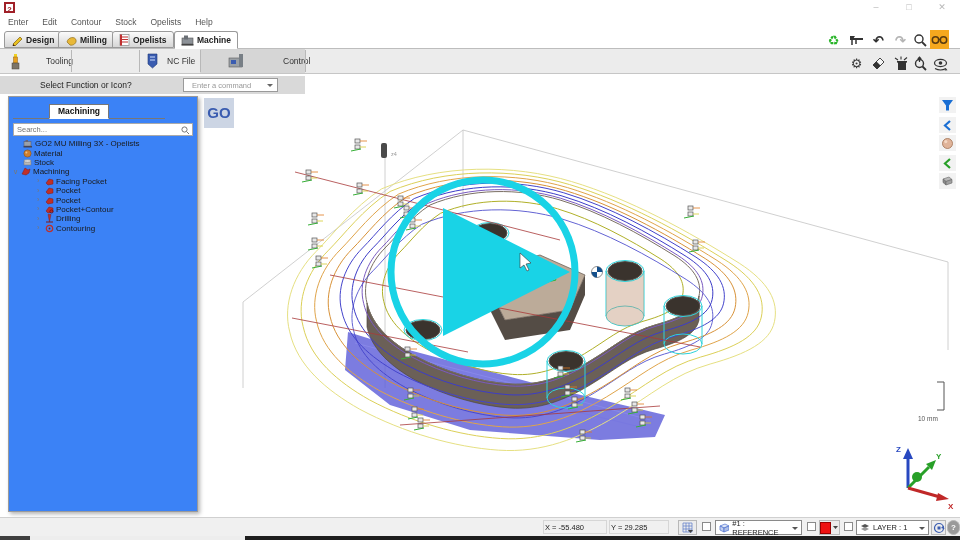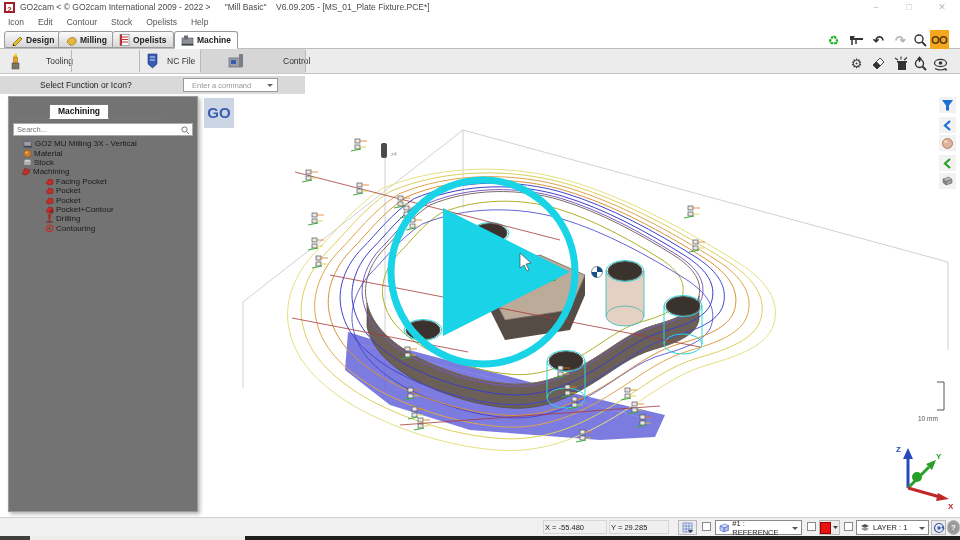--- a/index.html
+++ b/index.html
@@ -28,21 +28,21 @@
   .sgroup{top:49px;height:24px;display:flex;align-items:center;gap:8px;padding-left:6px;box-sizing:border-box;}
   .sgroup .lbl{font-size:8.5px;color:#333;}
   .gsep{top:50px;width:1px;height:22px;background:#b8b8b8;}
   
   #cmdbar{left:0;top:76px;width:305px;height:18px;background:#d9d9d9;}
   #cmdprompt{left:40px;top:80px;font-size:8.5px;color:#222;}
   #cmdcombo{left:183px;top:78px;width:95px;height:14px;background:#fff;border:1px solid #9a9a9a;
             font-size:7.5px;color:#999;line-height:13px;padding-left:8px;box-sizing:border-box;}
   #cmdcombo:after{content:"";position:absolute;right:4px;top:5px;border:3px solid transparent;border-top-color:#666;}
   
-  #panel{left:8px;top:96px;width:190px;height:416px;background:#737373;border:1px solid #9a9a9a;
+  #panel{left:8px;top:96px;width:190px;height:416px;background:#3b82f6;border:1px solid #9a9a9a;
          box-shadow:2px 2px 4px rgba(0,0,0,.3);box-sizing:border-box;}
   #ptabline{left:4px;top:21px;width:152px;height:1px;background:#777;}
   #ptab{left:40px;top:7px;height:15px;border:1px solid #777;border-bottom:1px solid #fff;background:#fff;
         font-size:8.5px;font-weight:bold;color:#111;padding:0 8px;line-height:13px;z-index:2;box-sizing:border-box;}
   #psearch{left:4px;top:26px;width:180px;height:13px;border:1px solid #aaa;box-sizing:border-box;
            font-size:7.5px;color:#888;padding:0 14px 0 3px;font-family:"Liberation Sans",sans-serif;}
   #ptree{left:4px;top:42px;width:182px;}
   .trow{display:flex;align-items:center;height:9.4px;gap:2px;font-size:8px;color:#1a1a1a;white-space:nowrap;}
   .trow .ind0{width:8px;} .trow .ind1{width:22px;}
   .chev{width:6px;font-size:7px;color:#777;line-height:8px;}
@@ -68,28 +68,27 @@
   
   .bseg{top:536px;height:4px;}
 </style>
 </head>
 <body>
 
 <div id="app">
 
   <div class="abs" id="titlebar">
     <div class="abs" id="appicon">2</div>
-    <span class="abs" id="title">GO2cam &lt; © GO2cam International 2009 - 2022 &gt;      "Mill Basic"    V6.09.205 - [MS_01_Plate Fixture.PCE*]</span>
     <div class="abs winbtn" style="left:865px">–</div>
     <div class="abs winbtn" style="left:898px">□</div>
     <div class="abs winbtn" style="left:931px">✕</div>
   </div>
 
   <div class="abs" id="menubar">
-    <span class="menuitem">Icon</span>
+    <span class="menuitem">Enter</span>
     <span class="menuitem">Edit</span>
     <span class="menuitem">Contour</span>
     <span class="menuitem">Stock</span>
     <span class="menuitem">Opelists</span>
     <span class="menuitem">Help</span>
   </div>
 
   <div class="abs" id="tabstrip"></div>
   <div class="abs rtab" style="left:4px">
     <svg width="12" height="12">
@@ -220,21 +219,21 @@
         <line x1="5.5" y1="5.5" x2="8" y2="8" stroke="#777" stroke-width="1"></line>
       </svg>
     <div class="abs" id="ptree">
       <div class="trow">
           <span class="ind0"></span>
         <svg class="ticn" width="10" height="9">
             <rect x="1" y="2.5" width="7" height="4.5" fill="#9aa0a8" stroke="#556" stroke-width="0.5"></rect>
             <rect x="2.5" y="1" width="2.5" height="2" fill="#667"></rect>
             <rect x="0.5" y="7" width="8.5" height="1.5" fill="#445"></rect>
           </svg>
-        <span>GO2 MU Milling 3X - Vertical</span>
+        <span>GO2 MU Milling 3X - Opelists</span>
         </div>
       <div class="trow">
           <span class="ind0"></span>
         <svg class="ticn" width="9" height="9">
             <circle cx="4.5" cy="4.5" r="3.6" fill="#d08030" stroke="#905010" stroke-width="0.6"></circle>
             <circle cx="3.4" cy="3.4" r="1" fill="#f0c080"></circle>
           </svg>
         <span>Material</span>
         </div>
       <div class="trow">

